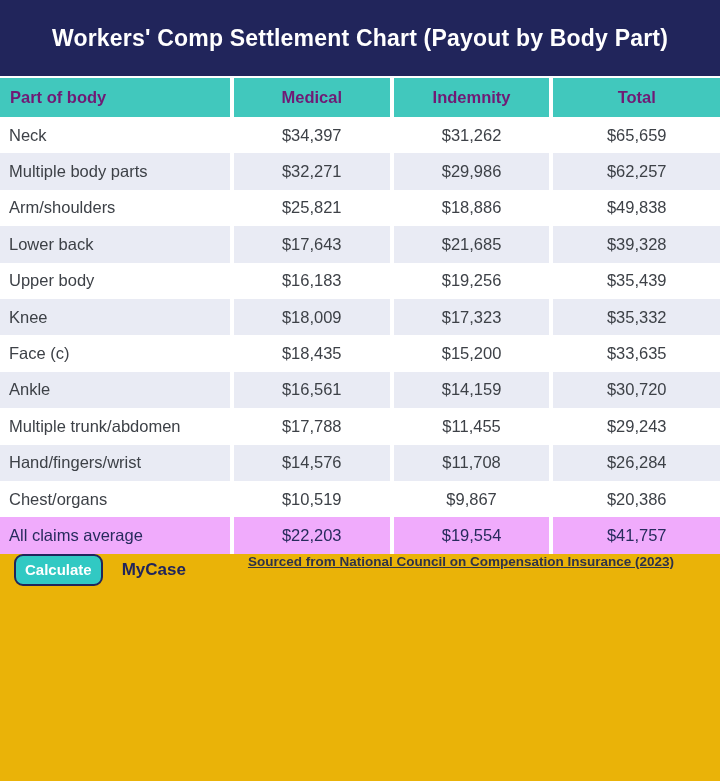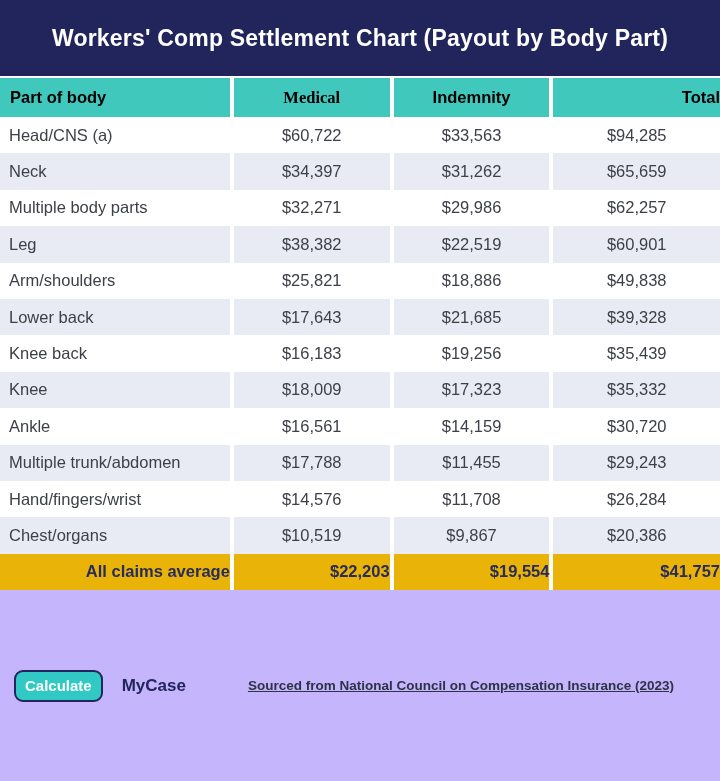--- a/index.html
+++ b/index.html
@@ -34,27 +34,27 @@
   }
 
   
   table.settlement {
     width: 100%;
     border-collapse: collapse;
     table-layout: fixed;
     flex: 0 0 auto;
   }
   th.col-part  { width: 32.2%; }
-  th.col-med   { width: 22.2%; font-family: Liberation Serif, serif; }
+  th.col-med   { width: 22.2%; }
   th.col-ind   { width: 22.2%; }
-  th.col-tot   { width: 23.4%; text-align: right; }
+  th.col-tot   { width: 23.4%; }
 
   thead th {
     background: #41c8bd;
-    color: #000000;
+    color: #701a75;
     font-weight: bold;
     font-size: 16.5px;
     height: 40px;
     border-top: 2px solid #ffffff;
     text-align: center;
     padding: 0;
   }
   thead th.col-part {
     text-align: left;
     padding-left: 10px;
@@ -72,33 +72,32 @@
     background: #ffffff;
   }
   tbody td:first-child {
     text-align: left;
     padding-left: 9px;
   }
   tbody tr:nth-child(even) td {
     background: #e9ebf4;
   }
   tbody tr.total td {
-    font-weight: bold;
+    font-weight: normal;
     color: #272b5d;
-    background: #eab308;
-    text-align: right;
+    background: #f0abfc;
   }
 
   
   footer {
     flex: 1 1 auto;
     display: flex;
-    align-items: center;
+    align-items: flex-start;
     padding: 0 14px;
-    background: #c4b5fd;
+    background: #eab308;
   }
   .logo {
     display: flex;
     align-items: center;
     flex: 0 0 auto;
   }
   .logo-badge {
     background: #31c9c3;
     color: #ffffff;
     font-weight: bold;
@@ -137,66 +136,60 @@
     <thead>
       <tr>
         <th class="col-part">Part of body</th>
         <th class="col-med">Medical</th>
         <th class="col-ind">Indemnity</th>
         <th class="col-tot">Total</th>
       </tr>
     </thead>
     <tbody>
         <tr>
-          <td>Head/CNS (a)</td>
-          <td>$60,722</td>
-          <td>$33,563</td>
-          <td>$94,285</td>
-        </tr>
-        <tr>
           <td>Neck</td>
           <td>$34,397</td>
           <td>$31,262</td>
           <td>$65,659</td>
         </tr>
         <tr>
           <td>Multiple body parts</td>
           <td>$32,271</td>
           <td>$29,986</td>
           <td>$62,257</td>
         </tr>
         <tr>
-          <td>Leg</td>
-          <td>$38,382</td>
-          <td>$22,519</td>
-          <td>$60,901</td>
-        </tr>
-        <tr>
           <td>Arm/shoulders</td>
           <td>$25,821</td>
           <td>$18,886</td>
           <td>$49,838</td>
         </tr>
         <tr>
           <td>Lower back</td>
           <td>$17,643</td>
           <td>$21,685</td>
           <td>$39,328</td>
         </tr>
         <tr>
-          <td>Knee back</td>
+          <td>Upper body</td>
           <td>$16,183</td>
           <td>$19,256</td>
           <td>$35,439</td>
         </tr>
         <tr>
           <td>Knee</td>
           <td>$18,009</td>
           <td>$17,323</td>
           <td>$35,332</td>
+        </tr>
+        <tr>
+          <td>Face (c)</td>
+          <td>$18,435</td>
+          <td>$15,200</td>
+          <td>$33,635</td>
         </tr>
         <tr>
           <td>Ankle</td>
           <td>$16,561</td>
           <td>$14,159</td>
           <td>$30,720</td>
         </tr>
         <tr>
           <td>Multiple trunk/abdomen</td>
           <td>$17,788</td>

